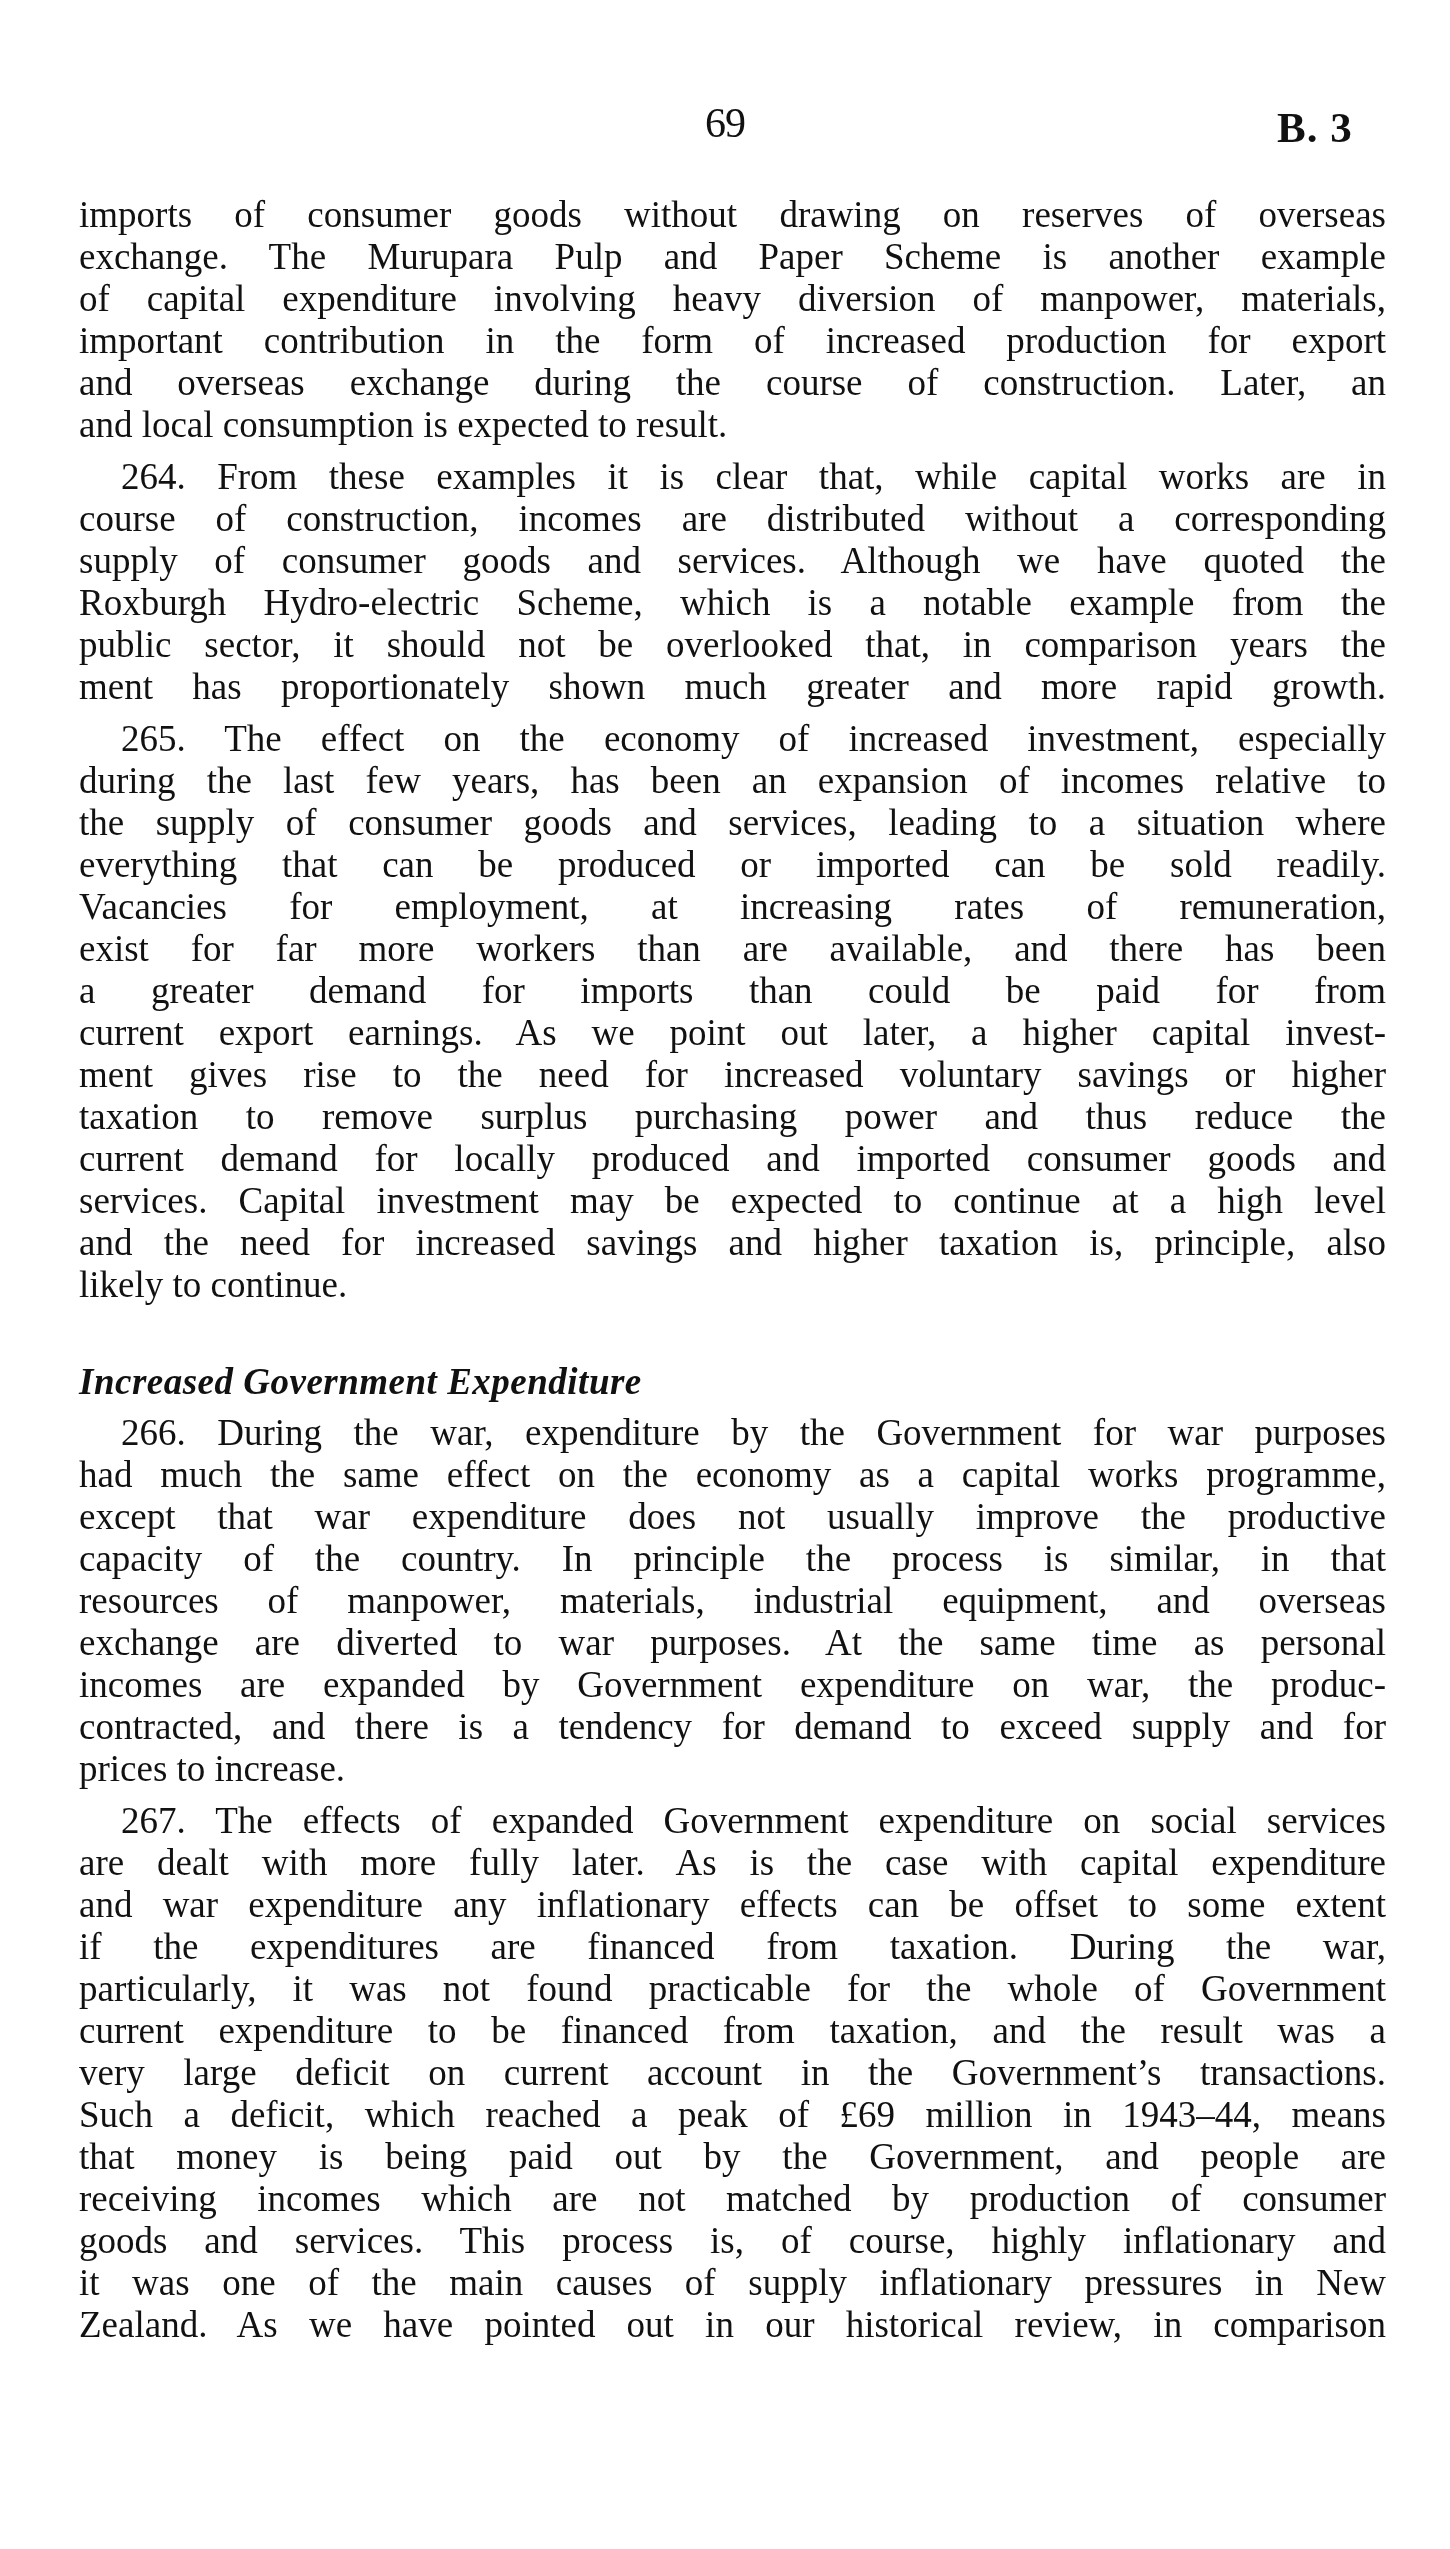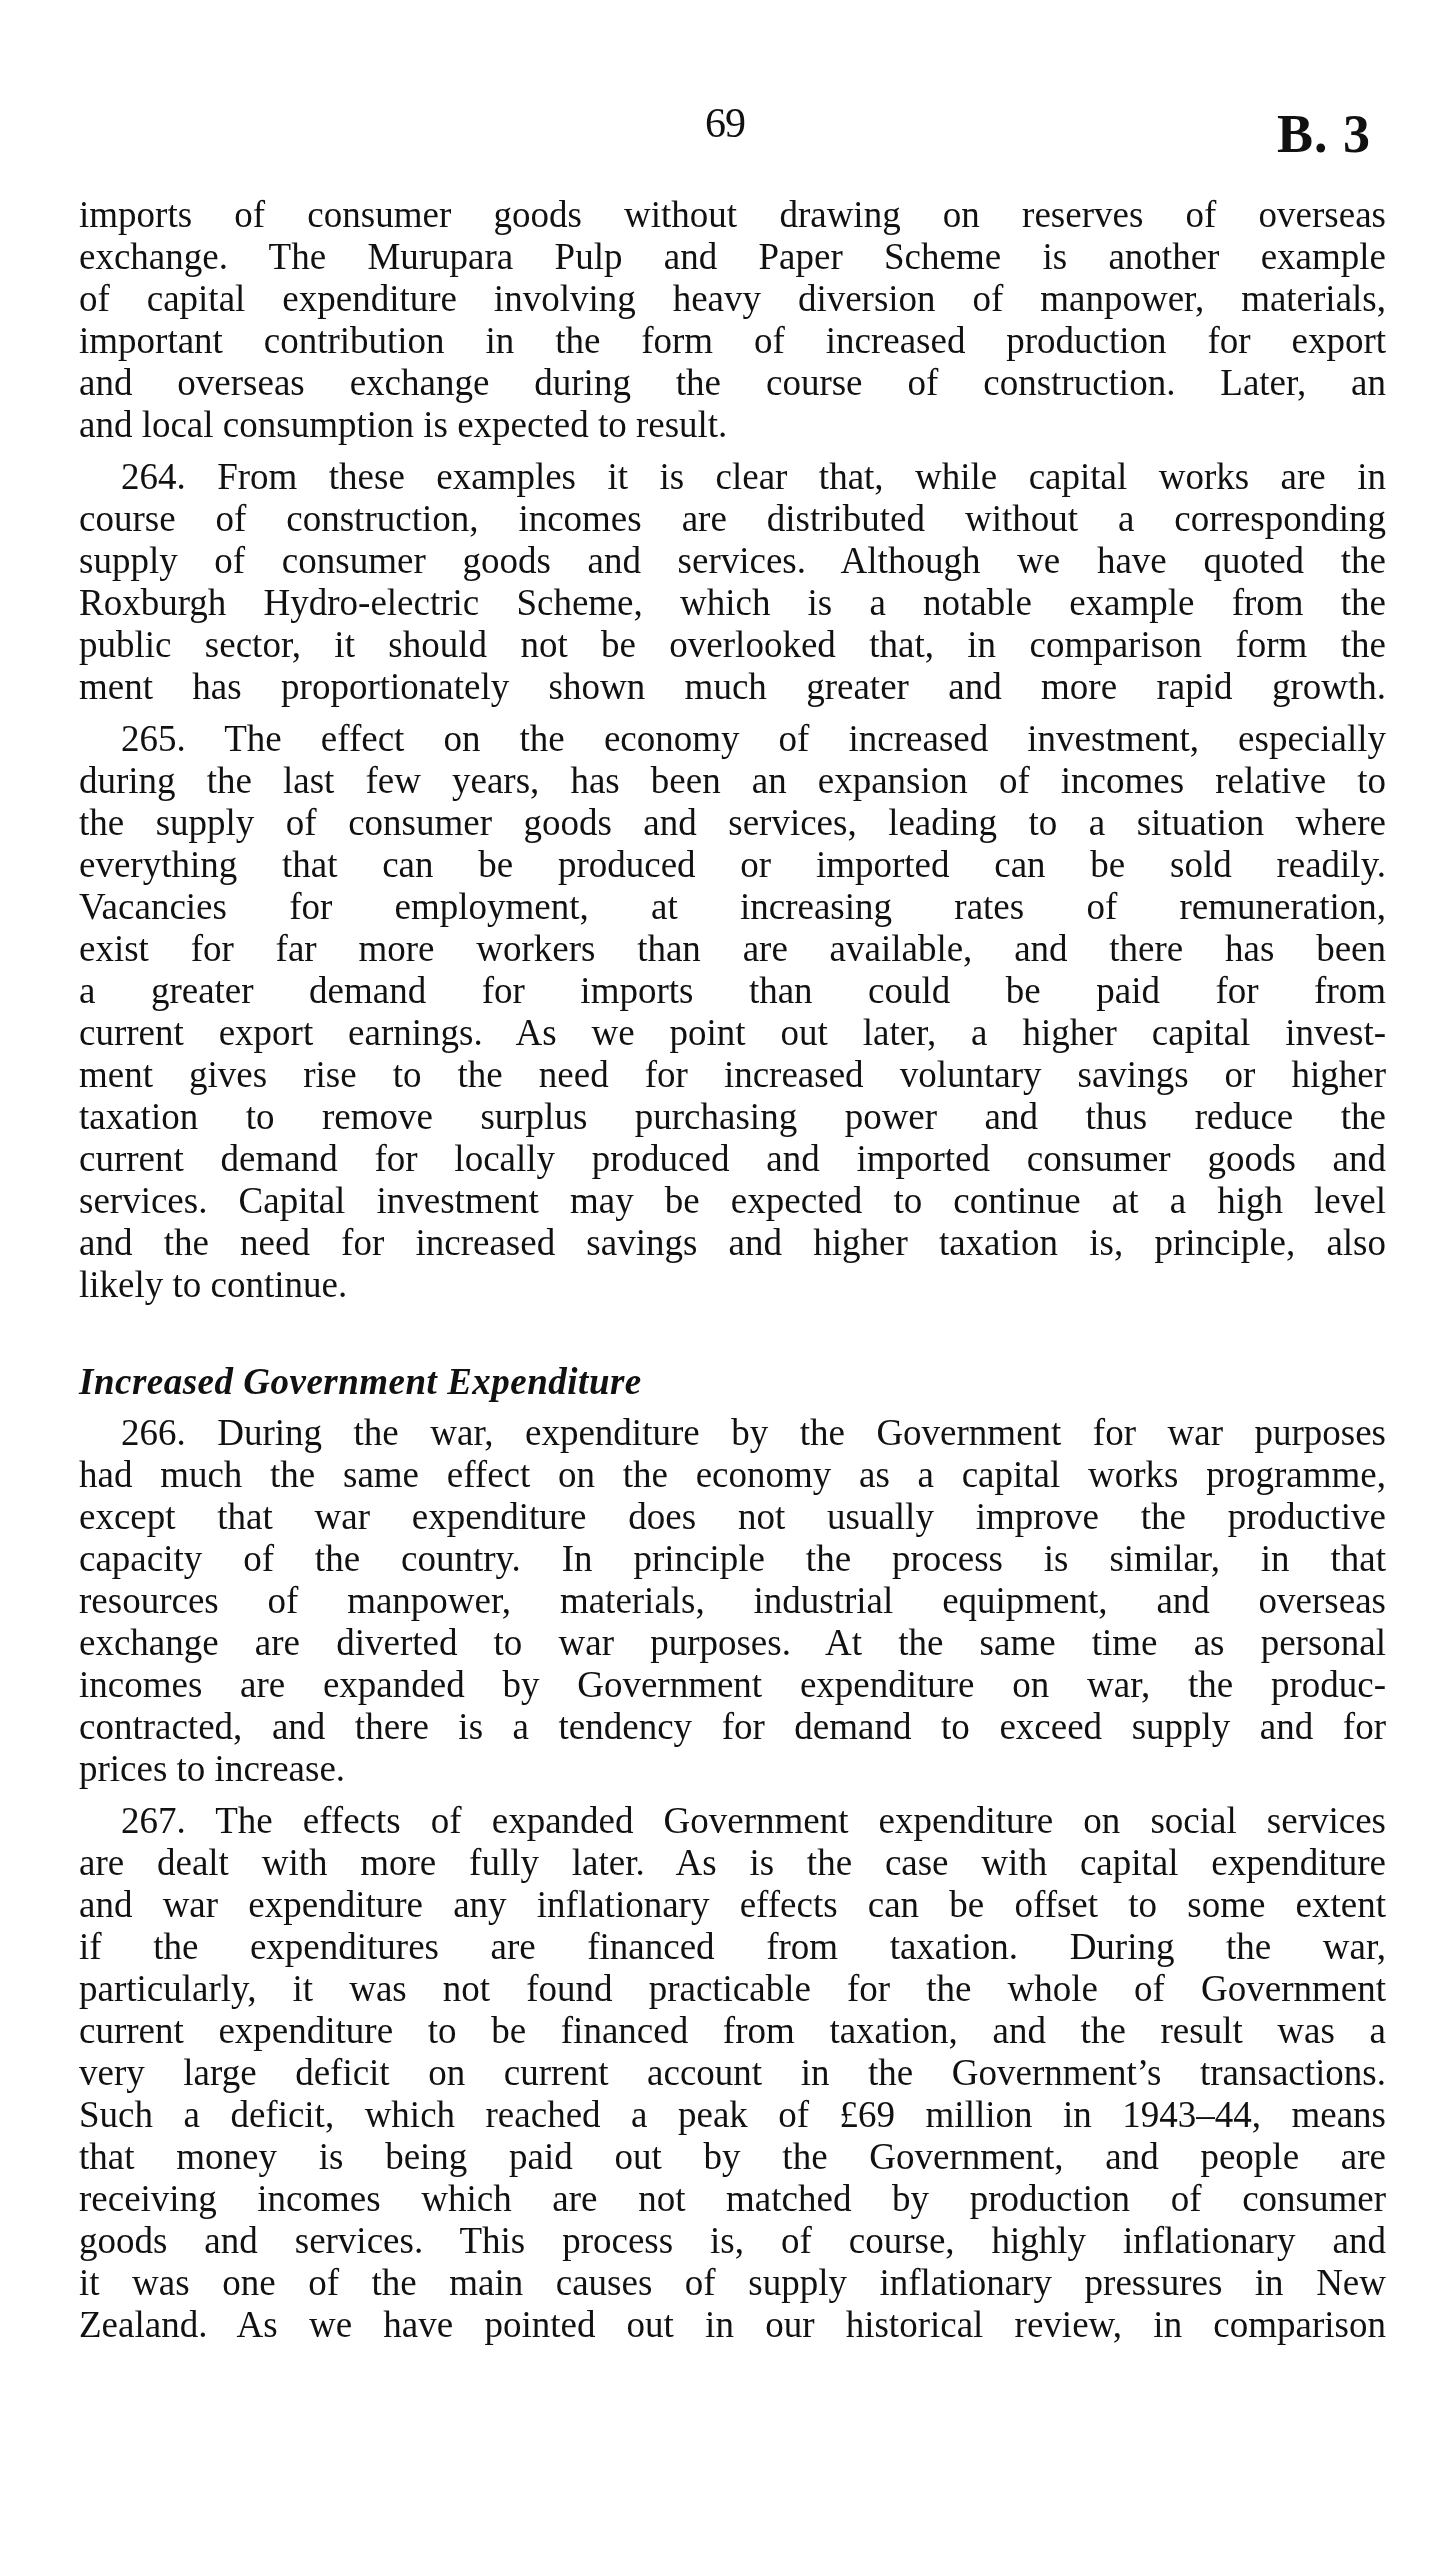--- a/index.html
+++ b/index.html
@@ -26,21 +26,21 @@
       position: absolute;
       left: 705px;
       top: 0;
       font-size: 42px;
       letter-spacing: -1px;
     }
     .doc-ref {
       position: absolute;
       left: 1277px;
       top: 4px;
-      font-size: 54px;
+      font-size: 43px;
       font-weight: bold;
       letter-spacing: 1px;
     }
     .body-text {
       position: absolute;
       left: 79px;
       top: 194px;
       width: 1307px;
     }
     .para {
@@ -94,21 +94,21 @@
     <span class="line">and overseas exchange during the course of construction. Later, an</span>
     <span class="line last">and local consumption is expected to result.</span>
   </p>
   <div class="gap"></div>
 
   <p class="para">
     <span class="line indent">264. From these examples it is clear that, while capital works are in</span>
     <span class="line">course of construction, incomes are distributed without a corresponding</span>
     <span class="line">supply of consumer goods and services. Although we have quoted the</span>
     <span class="line">Roxburgh Hydro-electric Scheme, which is a notable example from the</span>
-    <span class="line">public sector, it should not be overlooked that, in comparison form the</span>
+    <span class="line">public sector, it should not be overlooked that, in comparison years the</span>
     <span class="line">ment has proportionately shown much greater and more rapid growth.</span>
   </p>
   <div class="gap"></div>
 
   <p class="para">
     <span class="line indent">265. The effect on the economy of increased investment, especially</span>
     <span class="line">during the last few years, has been an expansion of incomes relative to</span>
     <span class="line">the supply of consumer goods and services, leading to a situation where</span>
     <span class="line">everything that can be produced or imported can be sold readily.</span>
     <span class="line">Vacancies for employment, at increasing rates of remuneration,</span>

